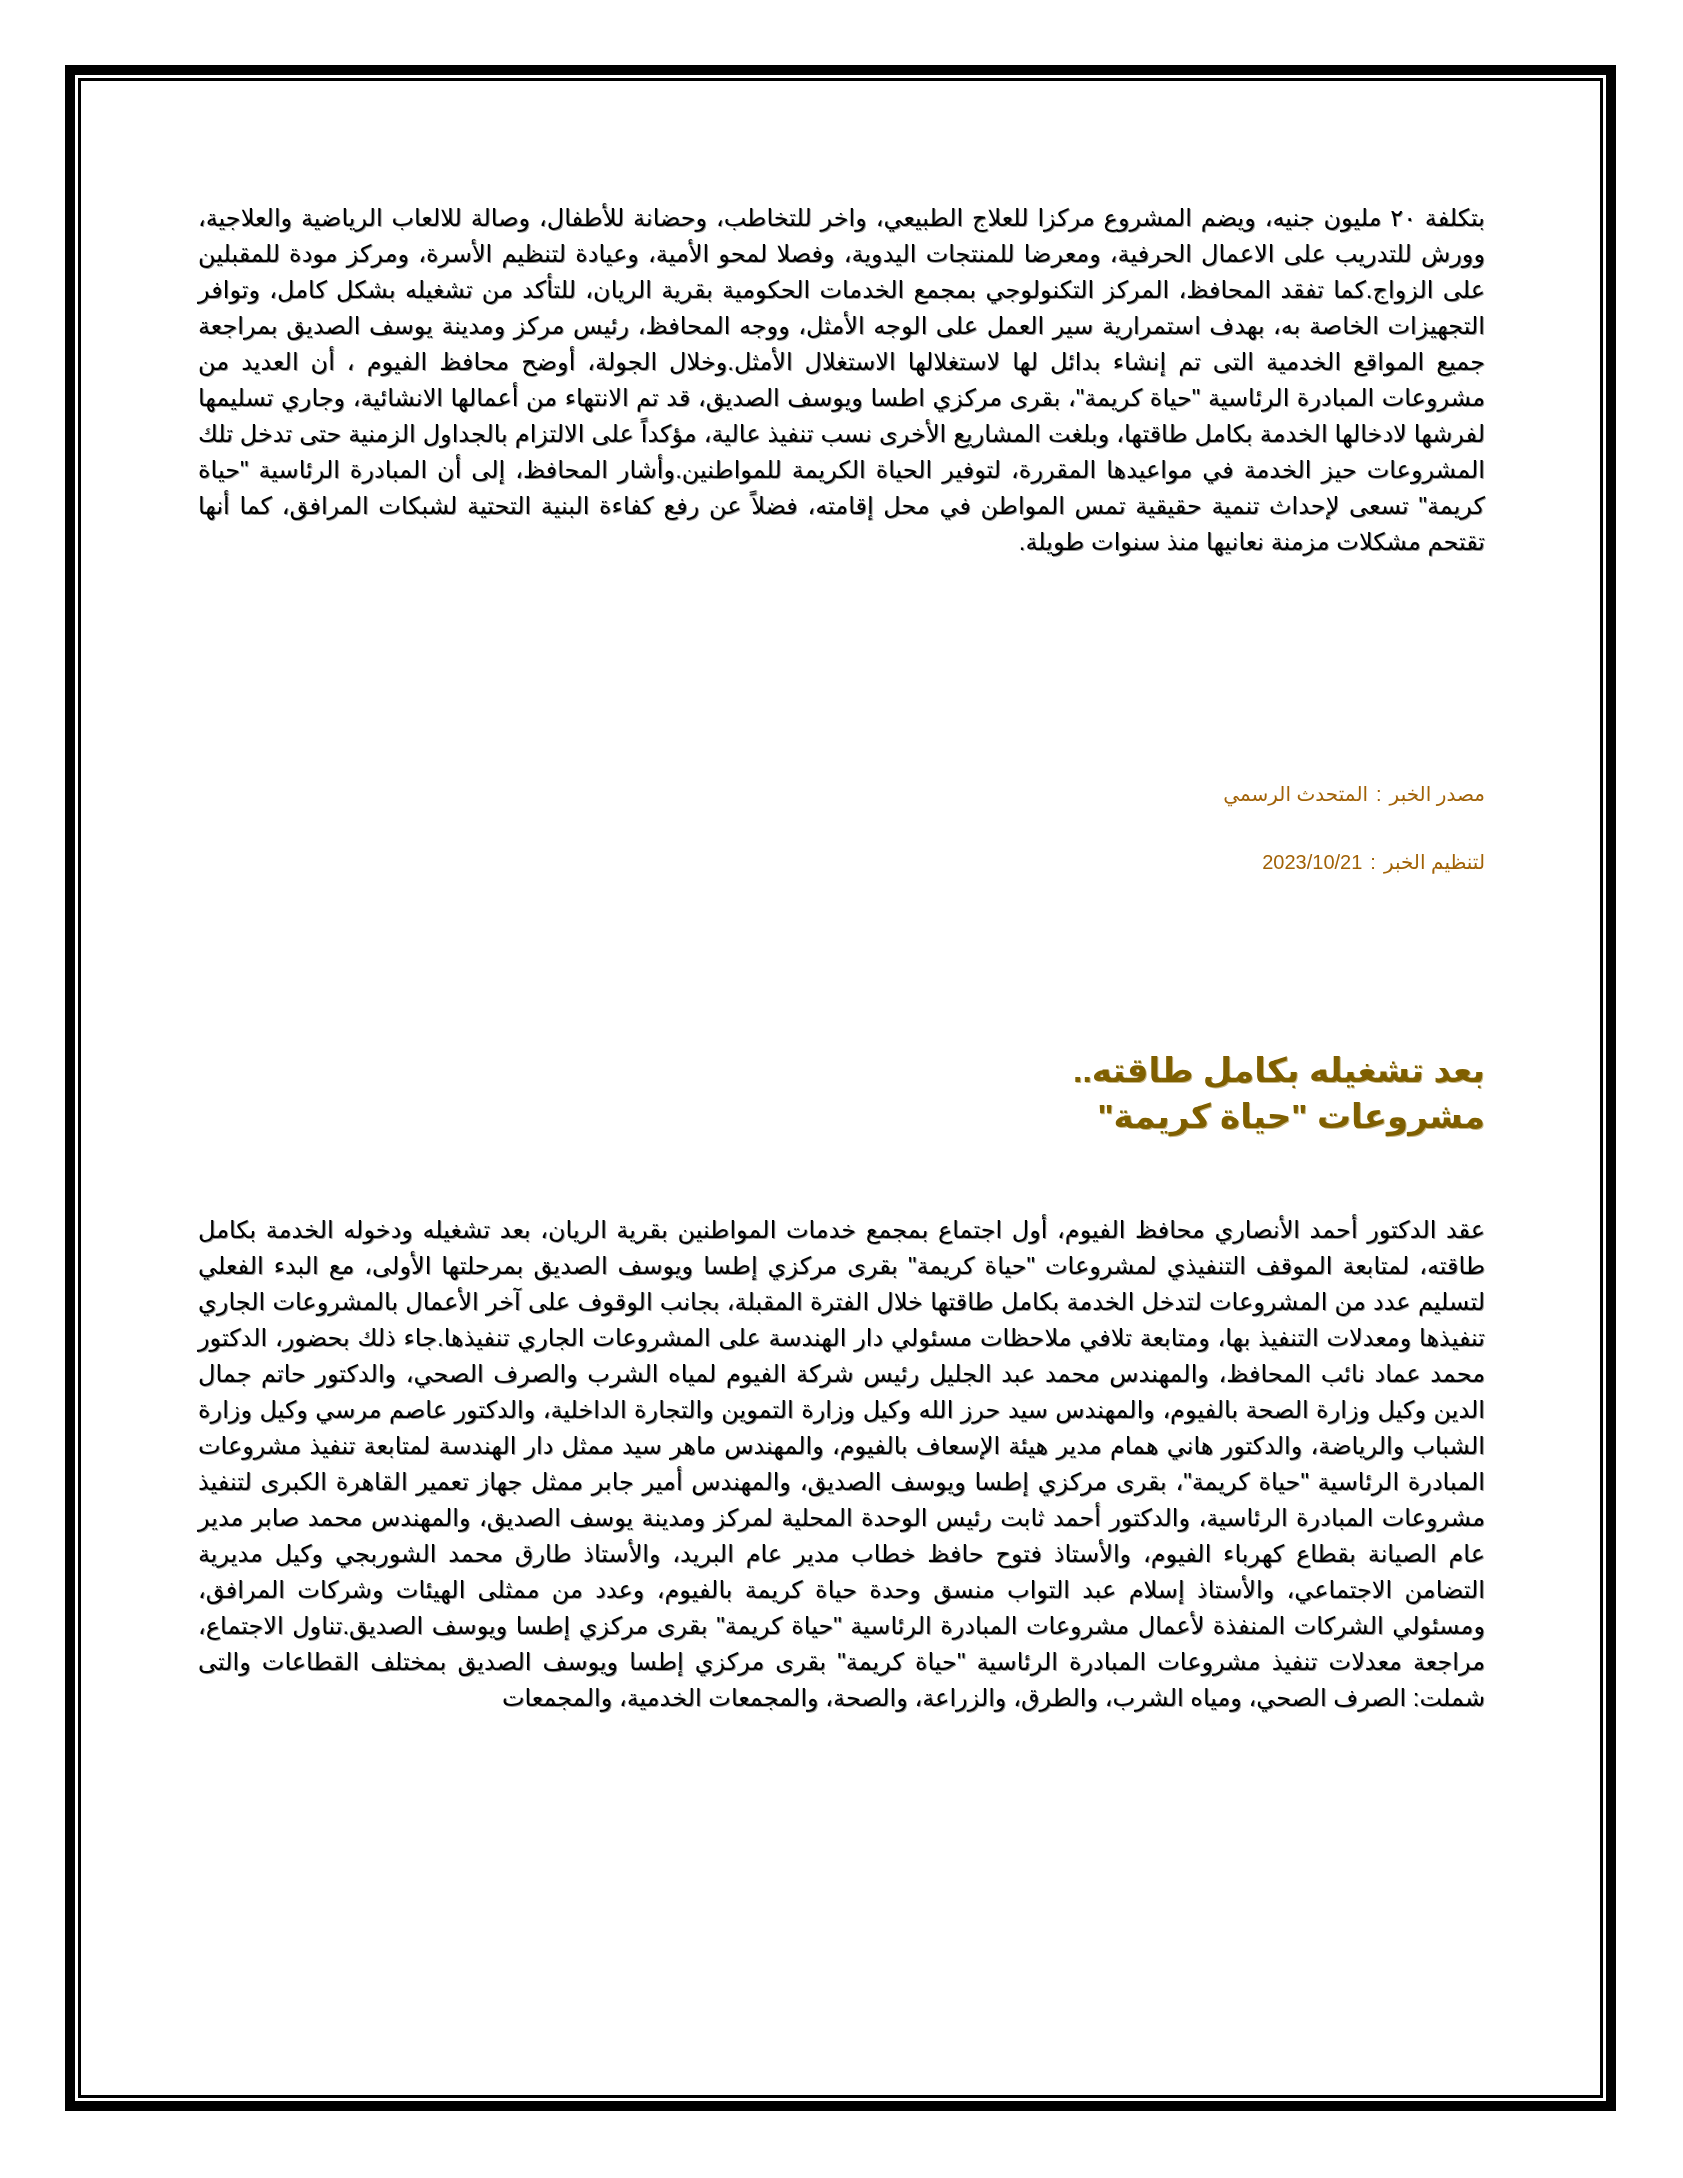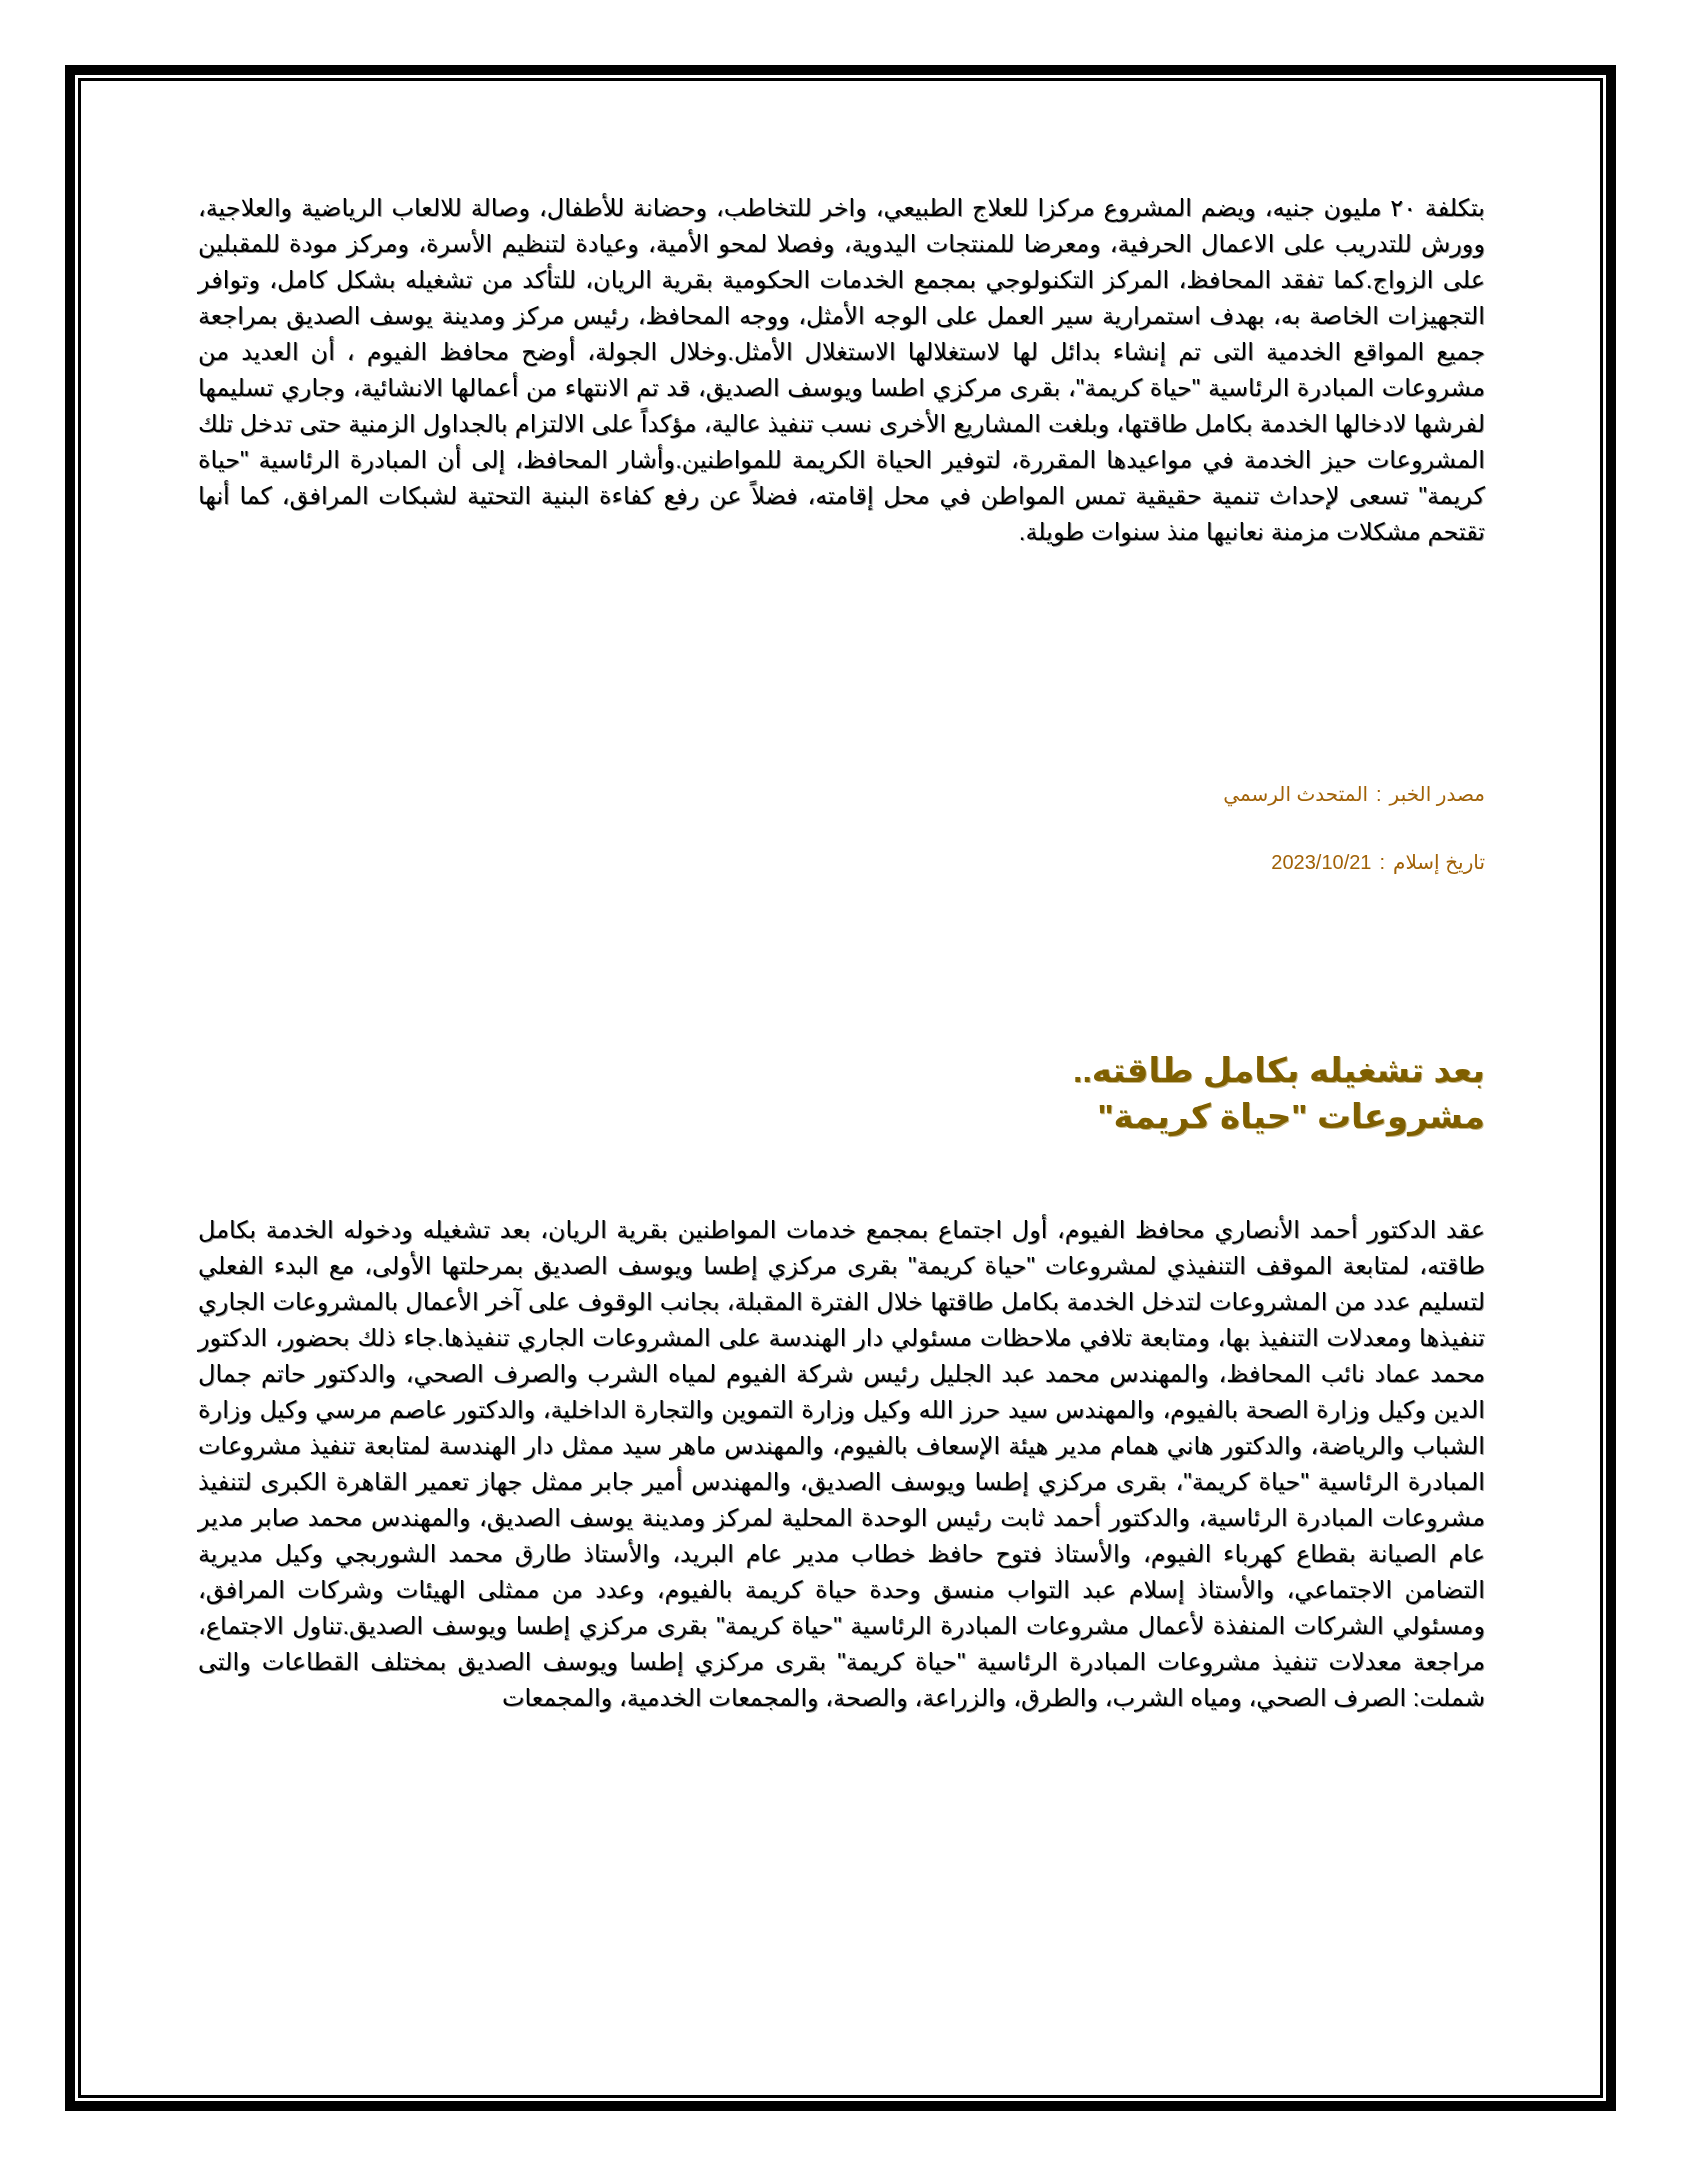--- a/index.html
+++ b/index.html
@@ -40,21 +40,21 @@
       text-align: justify;
       text-align-last: right;
     }
     .body-text {
       font-size: 24px;
       line-height: 36px;
       font-weight: normal;
       text-shadow: 1px 1px 0 #9a9a9a;
       margin: 0;
     }
-    #body-1 { top: 190px; }
+    #body-1 { top: 200px; }
     .meta-block {
       position: absolute;
       left: 198px;
       width: 1287px;
       direction: rtl;
       text-align: right;
       font-size: 20px;
       line-height: 40px;
       color: #a16207;
     }
@@ -84,21 +84,21 @@
   <div class="page-frame-inner"></div>
 </div>
 
 <p class="content body-text" id="body-1">بتكلفة ٢٠ مليون جنيه، ويضم المشروع مركزا للعلاج الطبيعي، واخر للتخاطب، وحضانة للأطفال، وصالة للالعاب الرياضية والعلاجية، وورش للتدريب على الاعمال الحرفية، ومعرضا للمنتجات اليدوية، وفصلا لمحو الأمية، وعيادة لتنظيم الأسرة، ومركز مودة للمقبلين على الزواج.كما تفقد المحافظ، المركز التكنولوجي بمجمع الخدمات الحكومية بقرية الريان، للتأكد من تشغيله بشكل كامل، وتوافر التجهيزات الخاصة به، بهدف استمرارية سير العمل على الوجه الأمثل، ووجه المحافظ، رئيس مركز ومدينة يوسف الصديق بمراجعة جميع المواقع الخدمية التى تم إنشاء بدائل لها لاستغلالها الاستغلال الأمثل.وخلال الجولة، أوضح محافظ الفيوم ، أن العديد من مشروعات المبادرة الرئاسية "حياة كريمة"، بقرى مركزي اطسا ويوسف الصديق، قد تم الانتهاء من أعمالها الانشائية، وجاري تسليمها لفرشها لادخالها الخدمة بكامل طاقتها، وبلغت المشاريع الأخرى نسب تنفيذ عالية، مؤكداً على الالتزام بالجداول الزمنية حتى تدخل تلك المشروعات حيز الخدمة في مواعيدها المقررة، لتوفير الحياة الكريمة للمواطنين.وأشار المحافظ، إلى أن المبادرة الرئاسية "حياة كريمة" تسعى لإحداث تنمية حقيقية تمس المواطن في محل إقامته، فضلاً عن رفع كفاءة البنية التحتية لشبكات المرافق، كما أنها تقتحم مشكلات مزمنة نعانيها منذ سنوات طويلة.</p>
 
 <div class="meta-block" id="meta-source">
   <span>مصدر الخبر</span><span class="sep">:</span><span>المتحدث الرسمي</span>
 </div>
 
 <div class="meta-block" id="meta-date">
-  <span>تاريخ إسلام</span><span class="sep">:</span><span>2023/10/21</span>
+  <span>لتنظيم الخبر</span><span class="sep">:</span><span>2023/10/21</span>
 </div>
 
 <div class="headline">
   <div>بعد تشغيله بكامل طاقته..</div>
   <div>مشروعات "حياة كريمة"</div>
 </div>
 
 <p class="content body-text" id="body-2">عقد الدكتور أحمد الأنصاري محافظ الفيوم، أول اجتماع بمجمع خدمات المواطنين بقرية الريان، بعد تشغيله ودخوله الخدمة بكامل طاقته، لمتابعة الموقف التنفيذي لمشروعات "حياة كريمة" بقرى مركزي إطسا ويوسف الصديق بمرحلتها الأولى، مع البدء الفعلي لتسليم عدد من المشروعات لتدخل الخدمة بكامل طاقتها خلال الفترة المقبلة، بجانب الوقوف على آخر الأعمال بالمشروعات الجاري تنفيذها ومعدلات التنفيذ بها، ومتابعة تلافي ملاحظات مسئولي دار الهندسة على المشروعات الجاري تنفيذها.جاء ذلك بحضور، الدكتور محمد عماد نائب المحافظ، والمهندس محمد عبد الجليل رئيس شركة الفيوم لمياه الشرب والصرف الصحي، والدكتور حاتم جمال الدين وكيل وزارة الصحة بالفيوم، والمهندس سيد حرز الله وكيل وزارة التموين والتجارة الداخلية، والدكتور عاصم مرسي وكيل وزارة الشباب والرياضة، والدكتور هاني همام مدير هيئة الإسعاف بالفيوم، والمهندس ماهر سيد ممثل دار الهندسة لمتابعة تنفيذ مشروعات المبادرة الرئاسية "حياة كريمة"، بقرى مركزي إطسا ويوسف الصديق، والمهندس أمير جابر ممثل جهاز تعمير القاهرة الكبرى لتنفيذ مشروعات المبادرة الرئاسية، والدكتور أحمد ثابت رئيس الوحدة المحلية لمركز ومدينة يوسف الصديق، والمهندس محمد صابر مدير عام الصيانة بقطاع كهرباء الفيوم، والأستاذ فتوح حافظ خطاب مدير عام البريد، والأستاذ طارق محمد الشوربجي وكيل مديرية التضامن الاجتماعي، والأستاذ إسلام عبد التواب منسق وحدة حياة كريمة بالفيوم، وعدد من ممثلى الهيئات وشركات المرافق، ومسئولي الشركات المنفذة لأعمال مشروعات المبادرة الرئاسية "حياة كريمة" بقرى مركزي إطسا ويوسف الصديق.تناول الاجتماع، مراجعة معدلات تنفيذ مشروعات المبادرة الرئاسية "حياة كريمة" بقرى مركزي إطسا ويوسف الصديق بمختلف القطاعات والتى شملت: الصرف الصحي، ومياه الشرب، والطرق، والزراعة، والصحة، والمجمعات الخدمية، والمجمعات</p>
 
 

